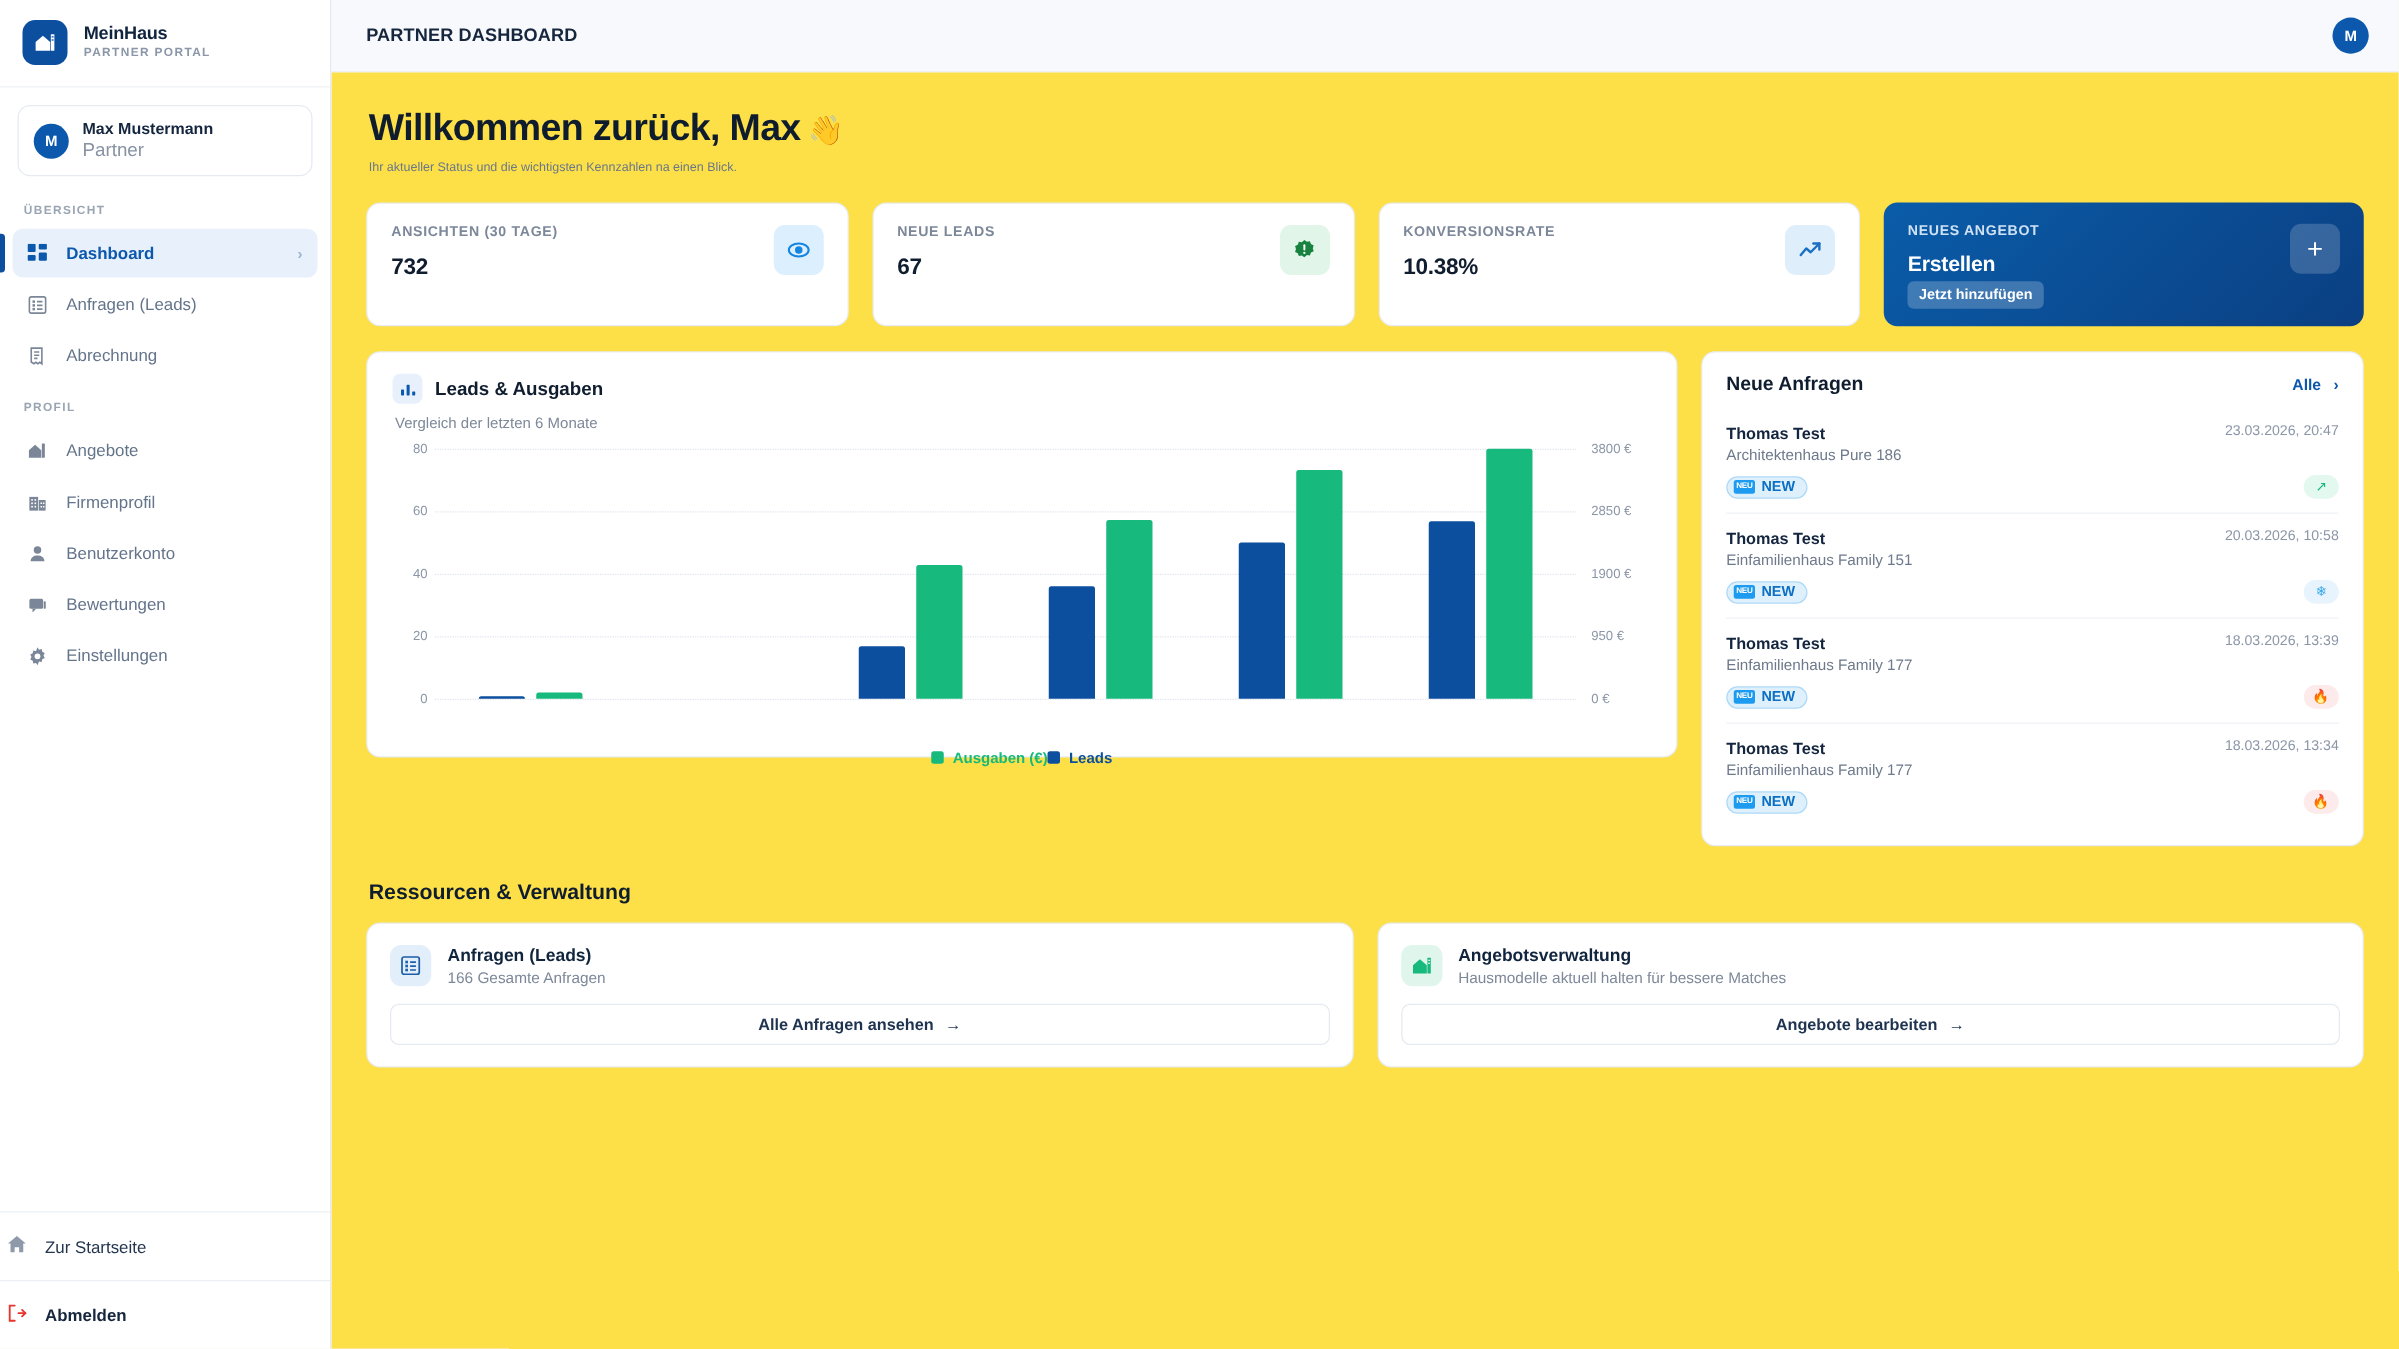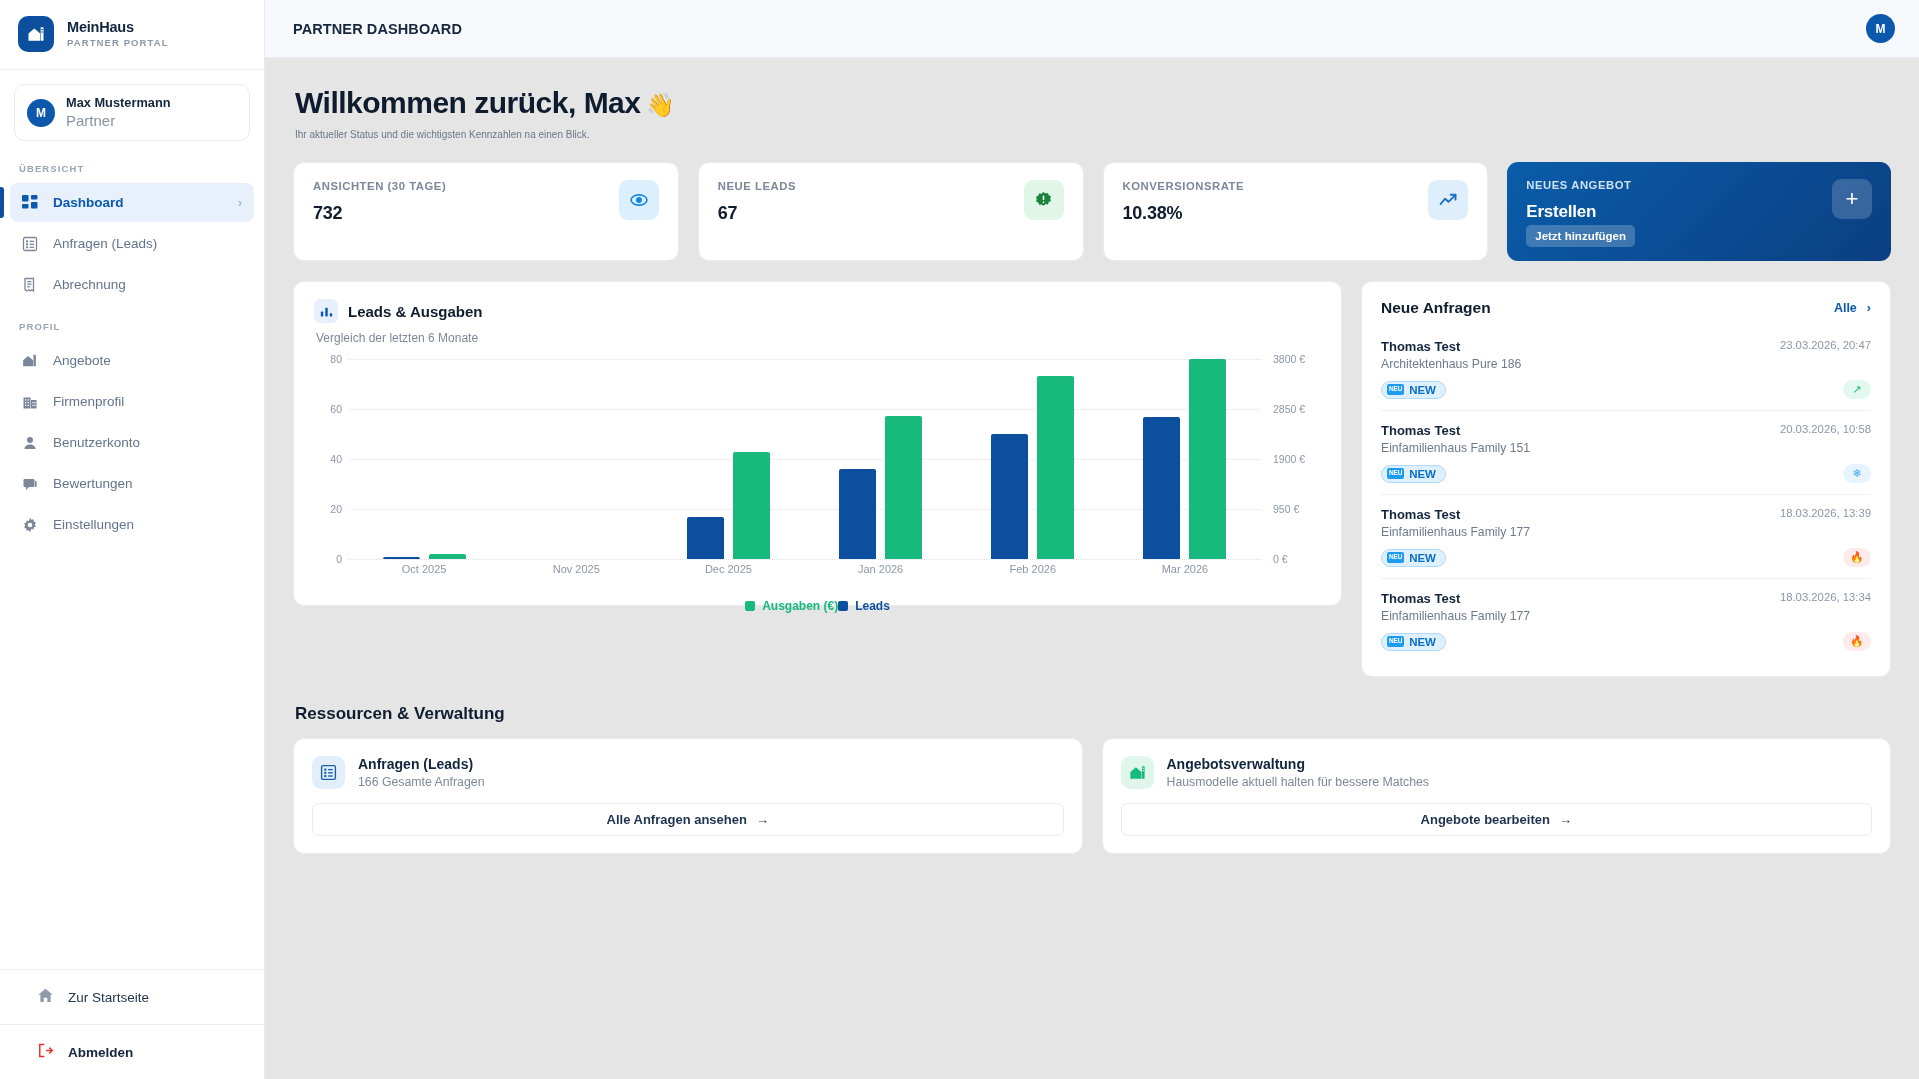--- a/index.html
+++ b/index.html
@@ -70,41 +70,41 @@
   .nav-item.active::before {
     content: ""; position: absolute; left: -10px; top: 4px;
     width: 4px; height: 31px; border-radius: 0 3px 3px 0; background: #0b4f9e;
   }
   .nav-chevron { margin-left: auto; margin-right: 12px; color: #9ab4d4; font-size: 12px; }
 
   .sidebar-footer { margin-top: auto; }
   .foot-divider { height: 1px; background: #eceff4; margin: 0; }
   .foot-item {
     display: flex; align-items: center; gap: 14px;
-    height: 54px; padding-left: 37px;
+    height: 54px; padding-left: 5px;
     font-size: 13.5px; color: #24364f; cursor: pointer;
   }
   .foot-item.logout { color: #16263d; font-weight: bold; }
 
   
   .main { flex: 1; height: 1079px; display: flex; flex-direction: column; overflow: hidden; }
   .topbar {
     height: 58px; background: #f7f9fc; border-bottom: 1px solid #e9edf3;
     display: flex; align-items: center; justify-content: space-between;
     padding: 0 24px 0 28px; flex-shrink: 0;
   }
   .topbar-title { font-size: 14.5px; font-weight: bold; color: #16263d; letter-spacing: 0.1px; }
   .avatar-top {
     width: 29px; height: 29px; border-radius: 50%;
     background: #0b58ad; color: #fff;
     display: flex; align-items: center; justify-content: center;
     font-size: 12px; font-weight: bold;
   }
 
-  .content { flex: 1; overflow: hidden; padding: 0 28px; background: #e5e5e5; }
+  .content { flex: 1; overflow: hidden; padding: 0 28px; background: #fde047; }
 
   .welcome { padding: 28px 0 0 2px; }
   .welcome h1 { font-size: 30px; font-weight: bold; color: #0e1c2e; letter-spacing: -0.5px; }
   .welcome .wave { font-size: 23px; margin-left: 6px; }
   .welcome p { font-size: 10px; color: #6b7789; margin-top: 9px; }
 
   
   .kpi-row { display: flex; gap: 19px; margin-top: 22px; }
   .kpi {
     flex: 1; background: #fff; border: 1px solid #e8ecf2; border-radius: 11px;
@@ -523,28 +523,20 @@
                 <div class="group">
                   <div class="bar leads" style="height: 62.5%; background: rgb(11, 79, 158);"></div>
                   <div class="bar spend" style="height: 91.3158%; background: rgb(23, 185, 124);"></div>
                 </div>
                 <div class="group">
                   <div class="bar leads" style="height: 71.25%; background: rgb(11, 79, 158);"></div>
                   <div class="bar spend" style="height: 100%; background: rgb(23, 185, 124);"></div>
                 </div>
               </div>
 
-            <div class="xaxis" id="xaxis">
-                <span>Oct 2025</span>
-                <span>Nov 2025</span>
-                <span>Dec 2025</span>
-                <span>Jan 2026</span>
-                <span>Feb 2026</span>
-                <span>Mar 2026</span>
-              </div>
           </div>
 
           <div class="legend">
             <div class="leg">
               <span class="leg-sw" style="background:#17b97c"></span>
               <span style="color:#17b97c">Ausgaben (€)</span>
             </div>
             <div class="leg">
               <span class="leg-sw" style="background:#0b4f9e"></span>
               <span style="color:#0b4f9e">Leads</span>

